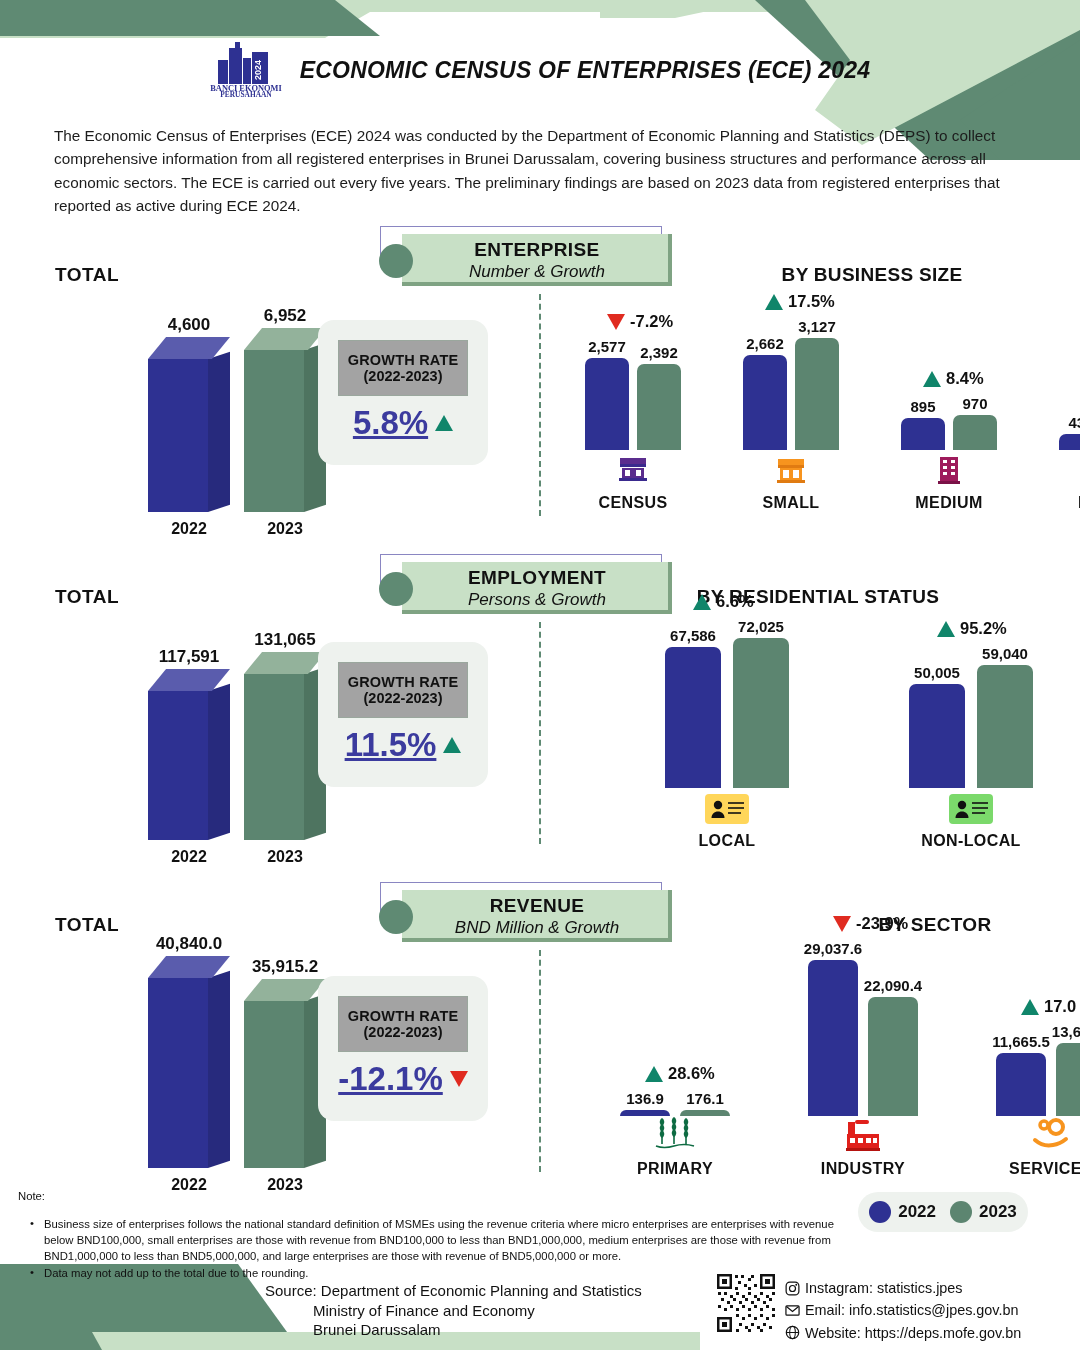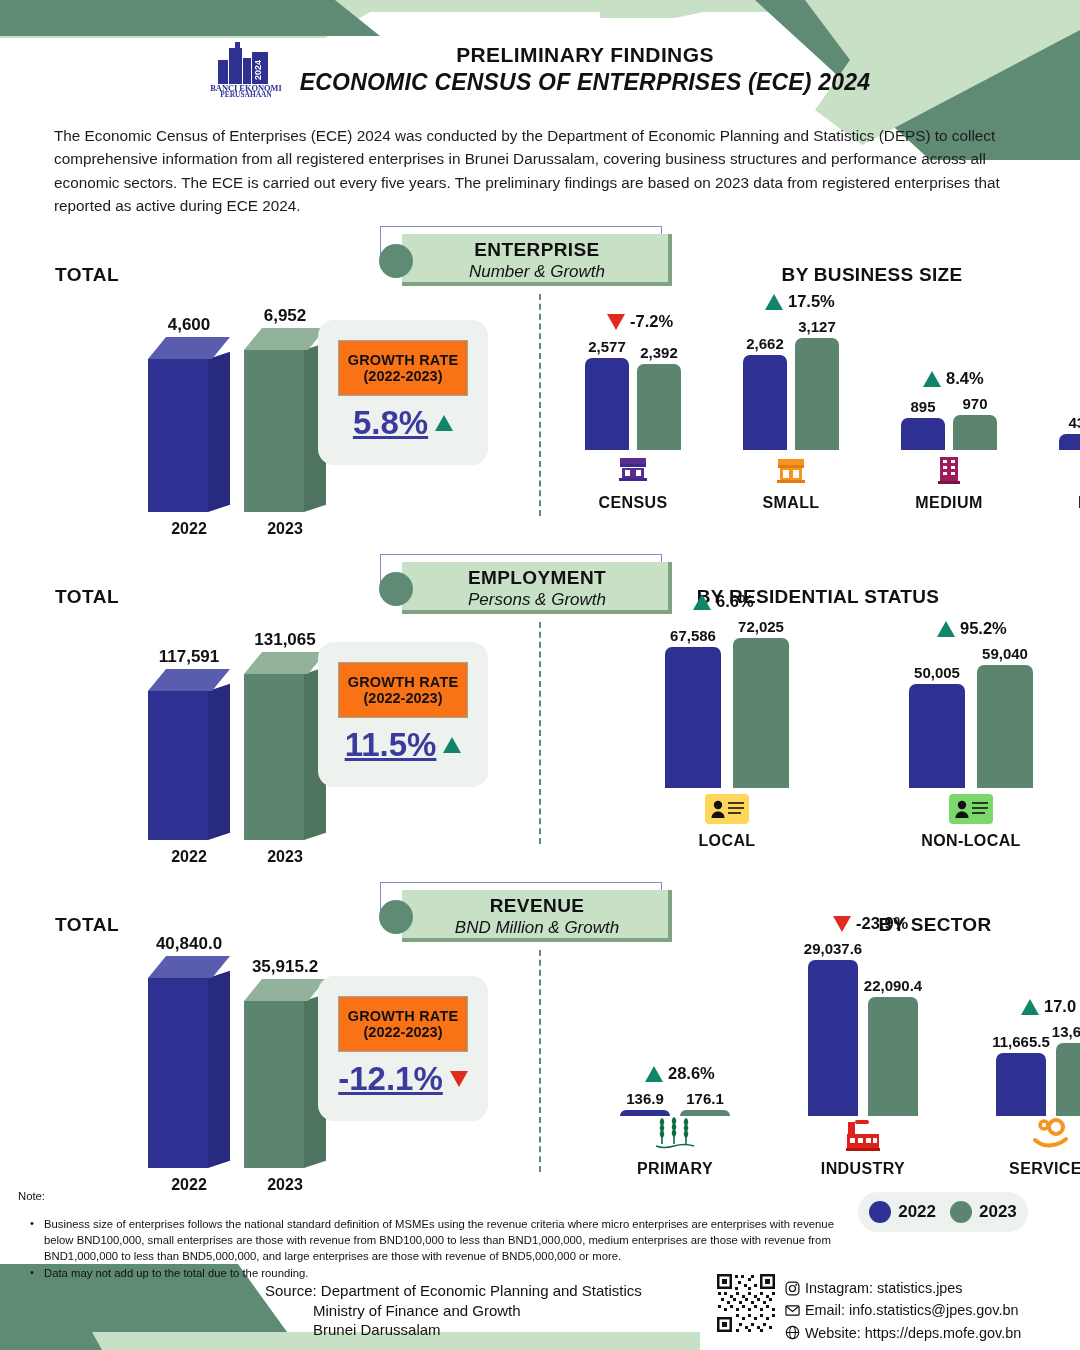--- a/index.html
+++ b/index.html
@@ -52,21 +52,21 @@
   .total-label { position:absolute; font-size:19px; font-weight:bold; letter-spacing:.5px; color:#111; }
   .bar3d { position:absolute; bottom:26px; }
   .bar3d .front { position:absolute; bottom:0; left:0; width:60px; }
   .bar3d .side  { position:absolute; bottom:0; left:60px; width:22px; }
   .bar3d .top   { position:absolute; left:0; width:82px; height:22px; }
   .tot-val { position:absolute; font-size:17px; font-weight:bold; color:#111; white-space:nowrap; text-align:center; }
   .tot-yr  { position:absolute; bottom:0px; font-size:16px; font-weight:bold; color:#111; width:82px; text-align:center; }
 
   
   .grcard { position:absolute; width:170px; height:145px; background:#eef2ee; border-radius:16px; }
-  .grcard .gbox { position:absolute; left:20px; top:20px; width:130px; height:56px; border:1px solid #9aa79d; background:#f97316;
+  .grcard .gbox { position:absolute; left:20px; top:20px; width:130px; height:56px; border:1px solid #9aa79d; background:#a3a3a3;
                   display:flex; flex-direction:column; align-items:center; justify-content:center; }
   .grcard .g1 { font-size:14.5px; font-weight:bold; letter-spacing:.2px; color:#111; }
   .grcard .g2 { font-size:14.5px; font-weight:bold; color:#111; }
   .grcard .gval { position:absolute; left:0; top:84px; width:170px; display:flex; align-items:center; justify-content:center; gap:7px; }
   .gnum { font-size:33px; font-weight:bold; color:#3b3b9e;text-decoration:underline; }
 
   
   .side-head { position:absolute; font-size:19px; font-weight:bold; letter-spacing:.3px; color:#111; }
 
   
@@ -126,21 +126,20 @@
       <rect x="19" y="10" width="13" height="36" fill="#2E3192"></rect>
       <rect x="33" y="20" width="8" height="26" fill="#2E3192"></rect>
       <rect x="42" y="14" width="16" height="32" fill="#2E3192"></rect>
       <rect x="25" y="4" width="5" height="8" fill="#2E3192"></rect>
       <text x="51" y="42" fill="#fff" font-size="9" font-weight="bold" transform="rotate(-90 51 42)" font-family="Liberation Sans, sans-serif">2024</text>
       <text x="36" y="53" fill="#2E3192" font-size="8.4" font-weight="bold" text-anchor="middle" font-family="Liberation Serif, serif">BANCI EKONOMI</text>
       <text x="36" y="59" fill="#2E3192" font-size="7.4" font-weight="bold" text-anchor="middle" font-family="Liberation Serif, serif">PERUSAHAAN</text>
     </svg>
   </div>
   <div class="title-block">
-    <div class="title-1">PRELIMINARY FINDINGS</div>
     <div class="title-2">ECONOMIC CENSUS OF ENTERPRISES (ECE) 2024</div>
   </div>
 </div>
 
 <div class="intro">The Economic Census of Enterprises (ECE) 2024 was conducted by the Department of Economic Planning and Statistics (DEPS) to collect comprehensive information from all registered enterprises in Brunei Darussalam, covering business structures and performance across all economic sectors. The ECE is carried out every five years. The preliminary findings are based on 2023 data from registered enterprises that reported as active during ECE 2024.</div>
 
 <div class="section" id="sec-enterprise">
     <div class="divider"></div>
     <div class="banner">
       <div class="outline"></div>
@@ -480,21 +479,21 @@
     <span>2022</span>
   </div>
   <div class="item">
     <span class="swatch" id="lg-sw-2023" style="background: rgb(92, 133, 112);"></span>
     <span>2023</span>
   </div>
 </div>
 
 <div class="source">
   <div>Source: Department of Economic Planning and Statistics</div>
-  <div class="ind">Ministry of Finance and Growth</div>
+  <div class="ind">Ministry of Finance and Economy</div>
   <div class="ind">Brunei Darussalam</div>
 </div>
 
 <svg class="qr" viewBox="0 0 62 62">
   <rect width="62" height="62" fill="#fff"></rect>
   <g fill="#111">
     <rect x="2" y="2" width="15" height="15"></rect>
       <rect x="4.5" y="4.5" width="10" height="10" fill="#fff"></rect>
       <rect x="7" y="7" width="5" height="5"></rect>
     <rect x="45" y="2" width="15" height="15"></rect>

